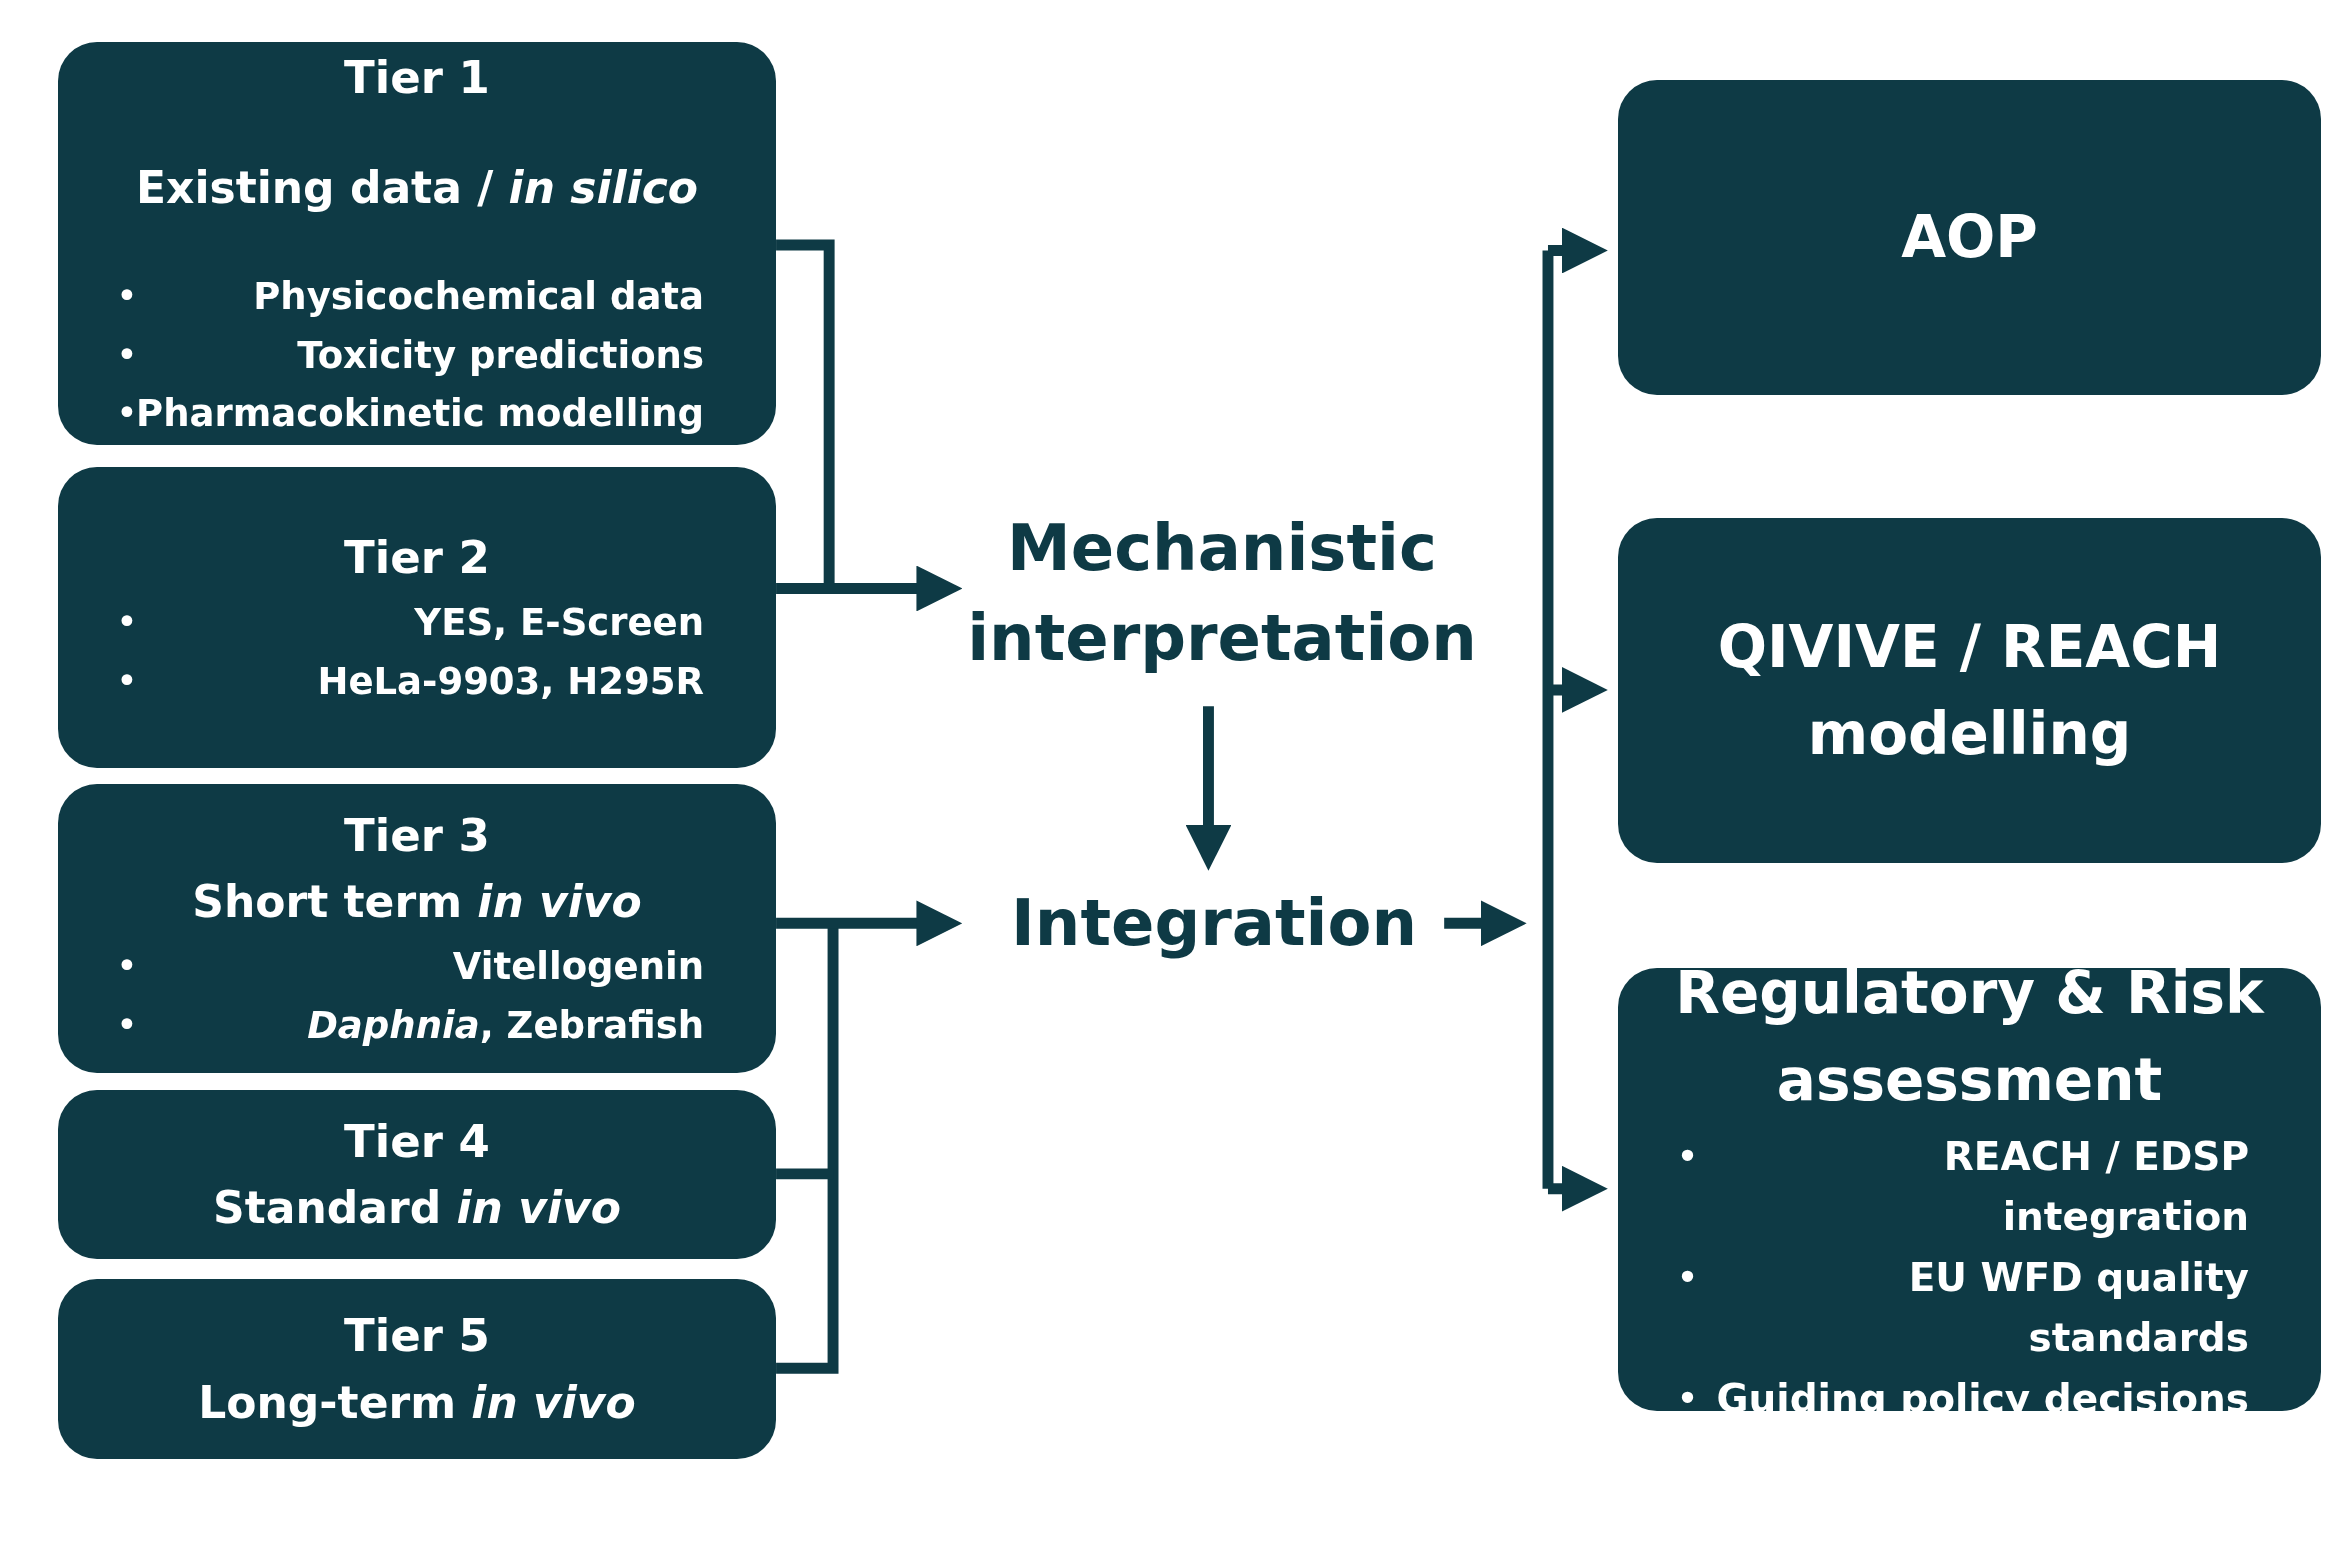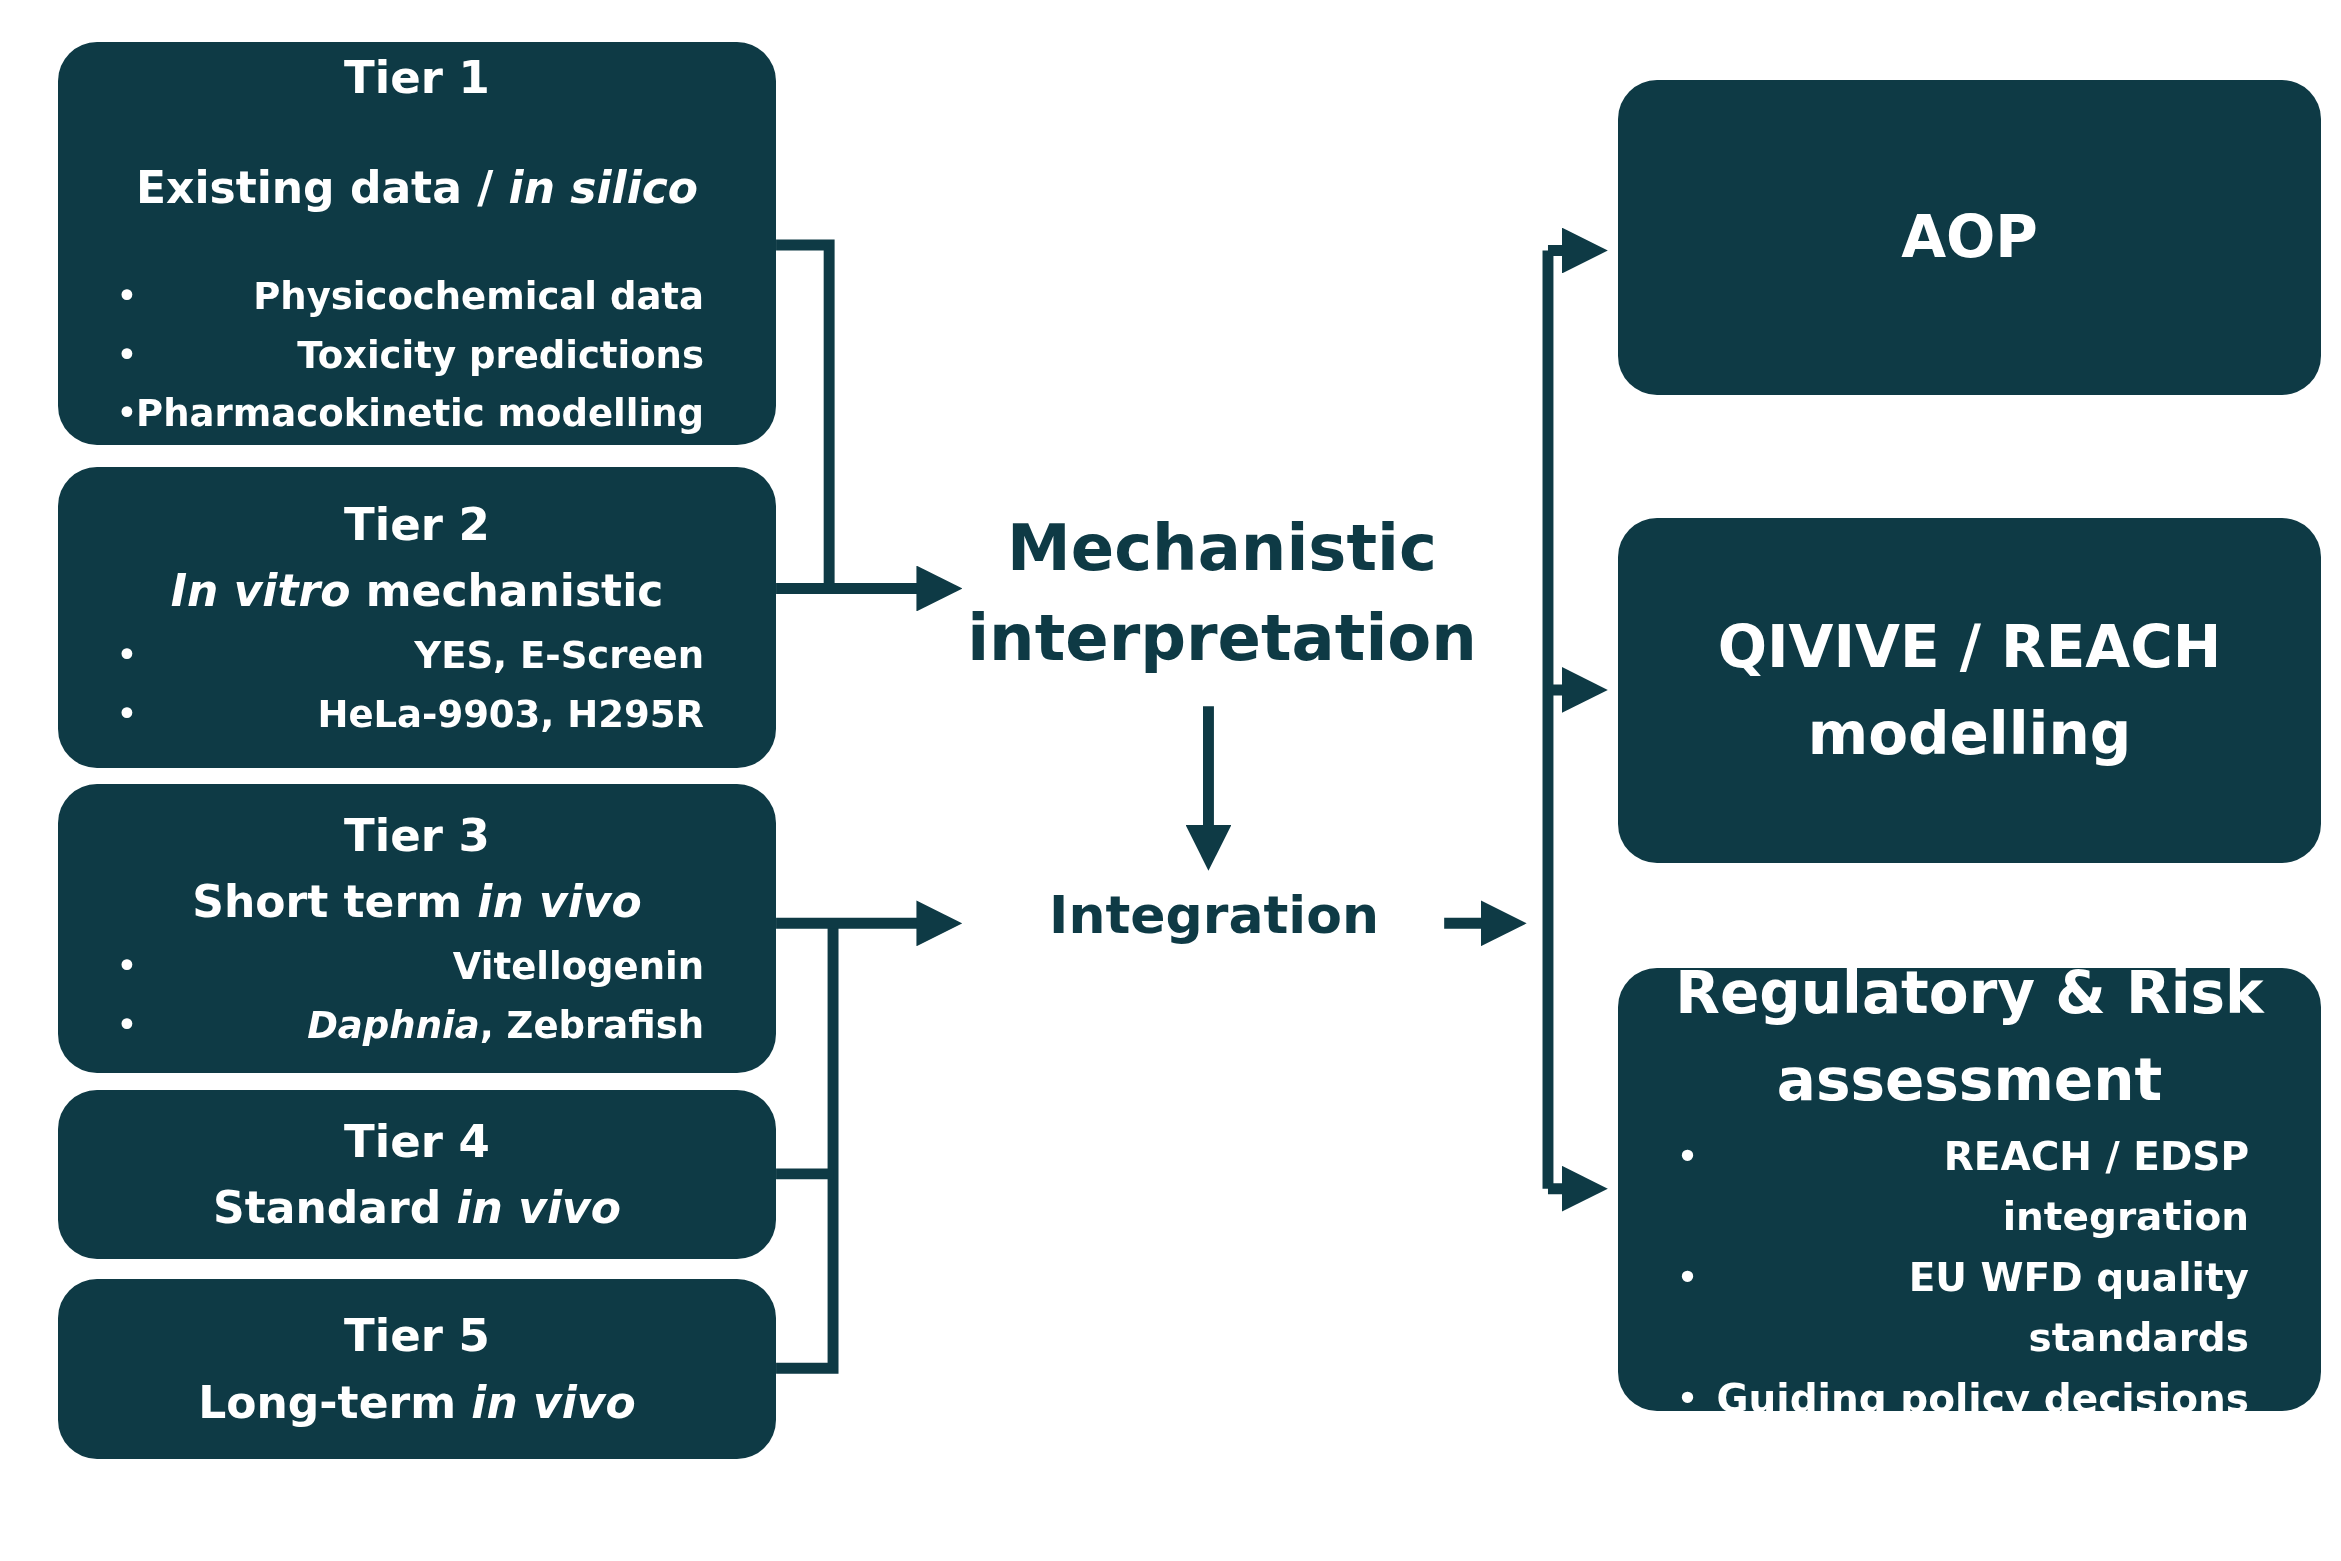--- a/index.html
+++ b/index.html
@@ -37,21 +37,21 @@
   .right-box .box-heading{font-size:58px;font-weight:bold;text-align:center;line-height:1.5;}
   .right-box .bullet-row{font-size:39px;line-height:1.55;}
 
   .flow-label{
     position:absolute;
     color:var(--label);
     font-weight:bold;
     text-align:center;
   }
   #label-mechanistic{left:949px;top:504px;width:546px;font-size:64px;line-height:1.4;}
-  #label-integration{left:968px;top:879px;width:492px;font-size:52px;line-height:1.4;}
+  #label-integration{left:968px;top:879px;width:492px;font-size:64px;line-height:1.4;}
 
   #connector-svg{position:absolute;left:0;top:0;width:2342px;height:1561px;pointer-events:none;}
   .connector{stroke:var(--label);stroke-width:14;fill:none;}
   .arrowhead-shape{fill:var(--label);}
 
   
   #box-tier1{left:58px;top:42px;width:718px;height:403px;gap:44px;}
   #box-tier2{left:58px;top:467px;width:718px;height:301px;}
   #box-tier3{left:58px;top:784px;width:718px;height:289px;}
   #box-tier4{left:58px;top:1090px;width:718px;height:169px;}
@@ -104,21 +104,20 @@
         </li>
       <li class="bullet-row">
           <span class="bullet-dot">•</span>
           <span class="bullet-text">Pharmacokinetic modelling</span>
         </li>
     </ul>
   </div>
 
   <div class="box" id="box-tier2">
     <div class="box-title">Tier 2</div>
-    <div class="box-subtitle"><span></span><span class="it">In vitro</span><span> mechanistic</span></div>
     <ul class="bullets">
       <li class="bullet-row">
           <span class="bullet-dot">•</span>
           <span class="bullet-text">YES, E-Screen</span>
         </li>
       <li class="bullet-row">
           <span class="bullet-dot">•</span>
           <span class="bullet-text">HeLa-9903, H295R</span>
         </li>
     </ul>

